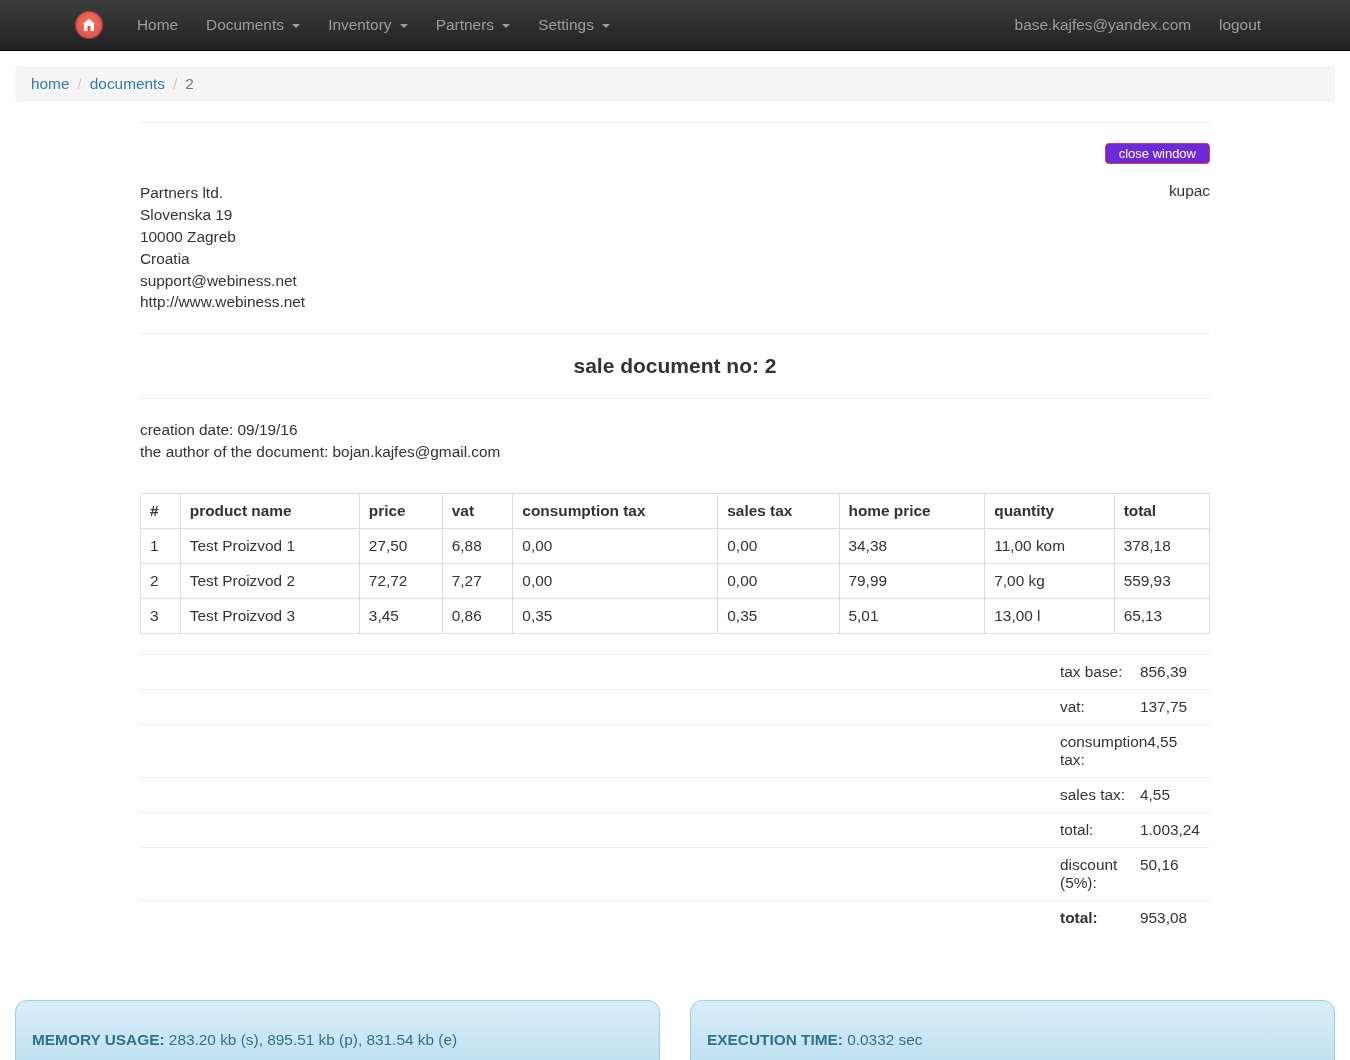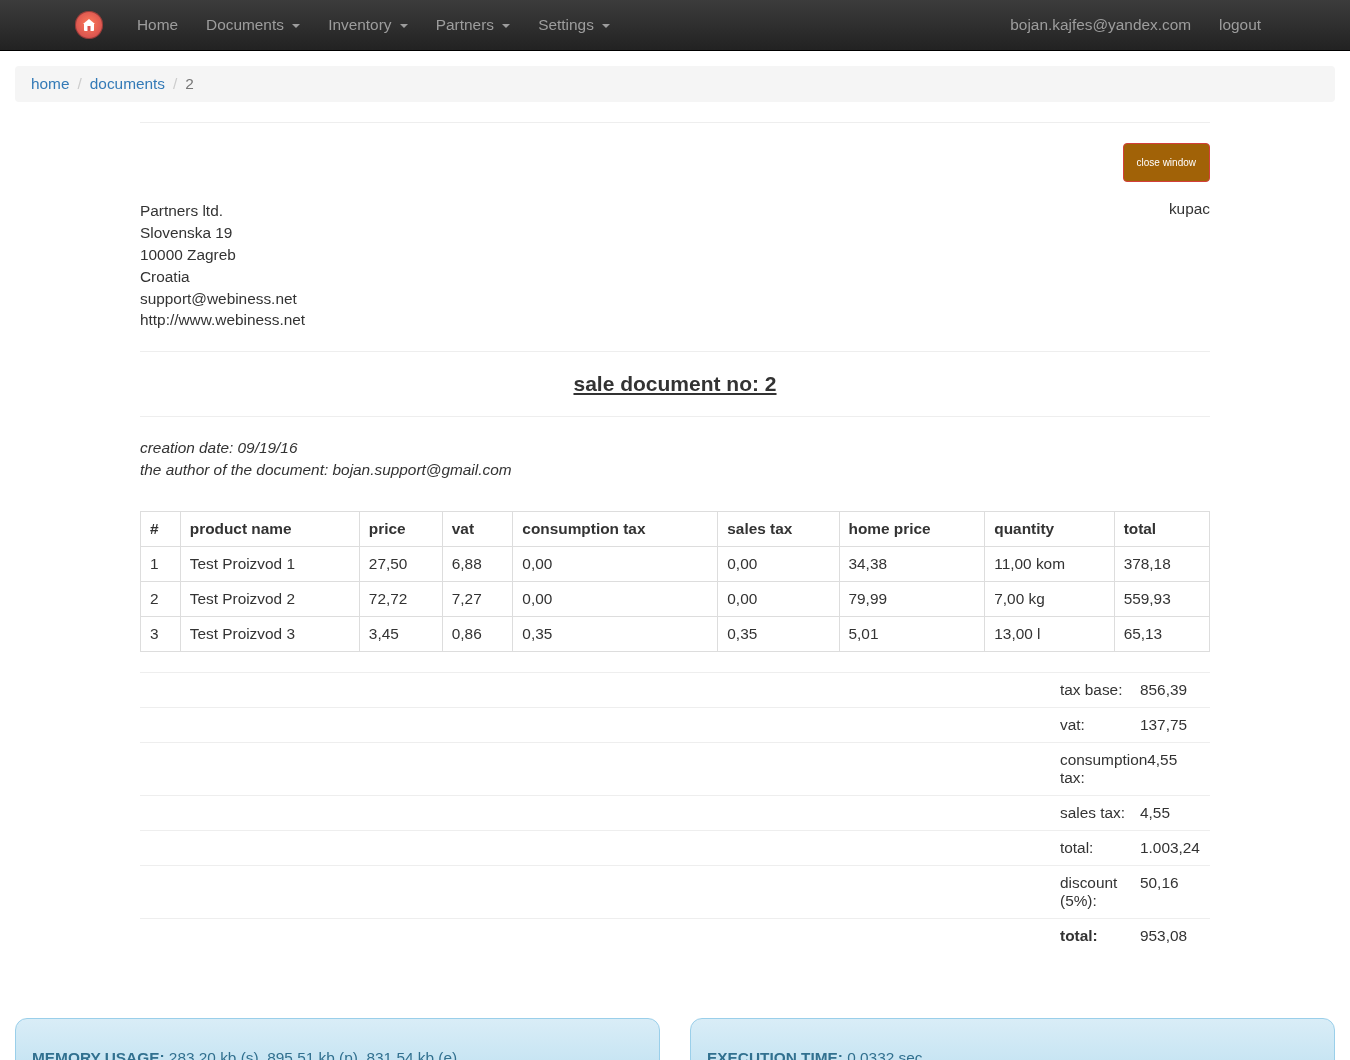--- a/index.html
+++ b/index.html
@@ -18,29 +18,29 @@
 .breadcrumb-wrap { margin: 15px 15px 0; }
 .breadcrumb { background: #f5f5f5; border-radius: 4px; padding: 9px 16px; list-style: none; display: flex; font-size: 15.4px; }
 .breadcrumb li { color: #777; }
 .breadcrumb li a { color: #337ab7; text-decoration: none; }
 .breadcrumb li + li::before { content: "/"; padding: 0 8px; color: #ccc; }
 
 .container { width: 1100px; margin: 0 auto; padding: 0 15px; }
 hr { border: 0; border-top: 1px solid #eee; margin: 20px 0; }
 
 .close-row { text-align: right; margin-top: 15px; }
-.btn-danger { background: #a16207; border: 1px solid #d43f3a; color: #fff; padding: 13px 13px; border-radius: 4px; font-size: 10px; cursor: pointer; }
+.btn-danger { background: #6d28d9; border: 1px solid #d43f3a; color: #fff; padding: 2px 13px; border-radius: 4px; font-size: 13px; cursor: pointer; }
 
 .company-row { display: flex; justify-content: space-between; margin-top: 18px; }
 .company-info { line-height: 1.42; color: #333; }
 .buyer { color: #333; }
 
-.doc-title { text-align: center; font-size: 21px; font-weight: bold; color: #333; margin: 20px 0; text-decoration: underline; }
-
-.meta { color: #333; line-height: 1.42; margin-bottom: 30px; font-style: italic; }
+.doc-title { text-align: center; font-size: 21px; font-weight: bold; color: #333; margin: 20px 0; }
+
+.meta { color: #333; line-height: 1.42; margin-bottom: 30px; }
 
 table.items { width: 100%; border-collapse: collapse; margin-bottom: 20px; }
 table.items th, table.items td { border: 1px solid #ddd; padding: 8px 9px; text-align: left; font-size: 15.4px; }
 table.items th { font-weight: bold; }
 
 .totals { width: 100%; }
 .totals-row { display: flex; border-top: 1px solid #eee; padding: 8px 0; }
 .totals-row:first-child { border-top: 1px solid #eee; }
 .totals-label { flex: 1; text-align: left; padding-left: 920px; color: #333; }
 .totals-value { width: 70px; font-weight: normal; text-align: left; color: #333; }
@@ -63,21 +63,21 @@
         </svg>
     </span>
     <div class="nav-links">
       <a>Home</a>
       <a><span>Documents</span> <span class="caret"></span></a>
       <a><span>Inventory</span> <span class="caret"></span></a>
       <a><span>Partners</span> <span class="caret"></span></a>
       <a><span>Settings</span> <span class="caret"></span></a>
     </div>
     <div class="nav-right">
-      <a>bojan.kajfes@yandex.com</a>
+      <a>base.kajfes@yandex.com</a>
       <a>logout</a>
     </div>
   </div>
 </div>
 
 <div class="breadcrumb-wrap">
   <ol class="breadcrumb">
     <li><a>home</a></li>
     <li><a>documents</a></li>
     <li>2</li>
@@ -101,21 +101,21 @@
     </div>
     <div class="buyer">kupac</div>
   </div>
 
   <hr>
   <div class="doc-title">sale document no: 2</div>
   <hr>
 
   <div class="meta">
     <div><span>creation date: </span><span>09/19/16</span></div>
-    <div><span>the author of the document: </span><span>bojan.support@gmail.com</span></div>
+    <div><span>the author of the document: </span><span>bojan.kajfes@gmail.com</span></div>
   </div>
 
   <table class="items">
     <thead>
       <tr>
         <th>#</th>
         <th>product name</th>
         <th>price</th>
         <th>vat</th>
         <th>consumption tax</th>

